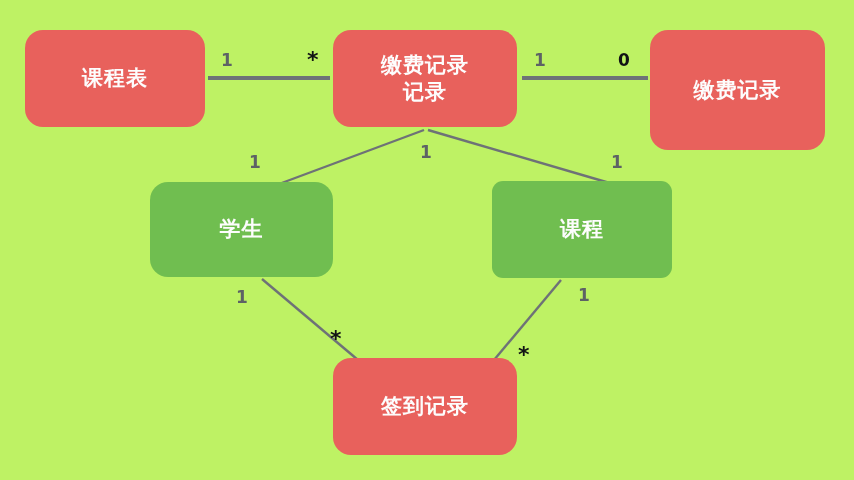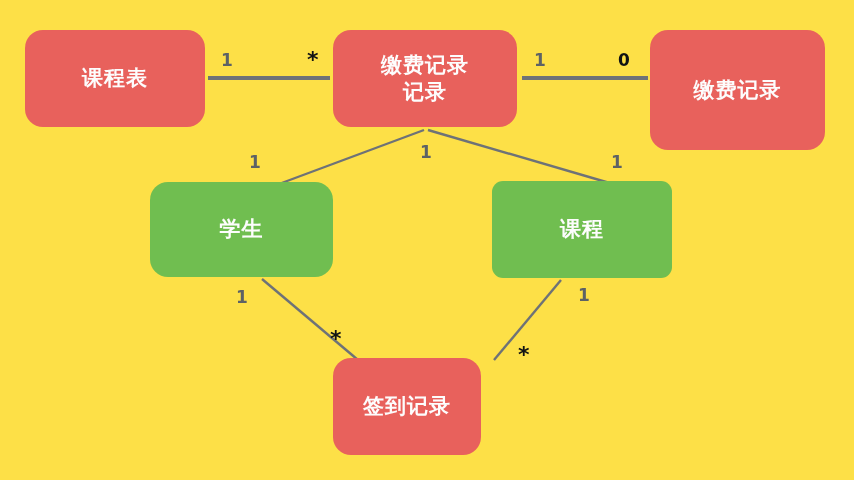--- a/index.html
+++ b/index.html
@@ -8,21 +8,21 @@
     padding: 0;
     background: #ffffff;
   }
   body {
     font-family: "DejaVu Sans", "Liberation Sans", sans-serif;
   }
   #canvas {
     position: relative;
     width: 854px;
     height: 480px;
-    background: #fde047;
+    background: #bef264;
     overflow: hidden;
   }
   #edge-layer {
     position: absolute;
     left: 0;
     top: 0;
     width: 854px;
     height: 480px;
     pointer-events: none;
   }
@@ -82,21 +82,21 @@
       </div>
       <div class="node red" style="left: 650px; top: 30px; width: 175px; height: 120px; background: rgb(232, 97, 92); color: rgb(253, 253, 253);">
         <span class="label">缴费记录</span>
       </div>
       <div class="node green" style="left: 150px; top: 182px; width: 183px; height: 95px; background: rgb(112, 190, 80); color: rgb(253, 253, 253);">
         <span class="label">学生</span>
       </div>
       <div class="node green" style="left: 492px; top: 181px; width: 180px; height: 97px; background: rgb(112, 190, 80); color: rgb(253, 253, 253); border-radius: 11px;">
         <span class="label">课程</span>
       </div>
-      <div class="node red" style="left: 333px; top: 358px; width: 148px; height: 97px; background: rgb(232, 97, 92); color: rgb(253, 253, 253);">
+      <div class="node red" style="left: 333px; top: 358px; width: 184px; height: 97px; background: rgb(232, 97, 92); color: rgb(253, 253, 253);">
         <span class="label">签到记录</span>
       </div>
     </div>
   <div id="mult-layer">
       <span class="mult" style="left: 221px; top: 50px; color: rgb(93, 98, 101);">1</span>
       <span class="mult strong star" style="left: 307px; top: 55px; color: rgb(17, 19, 20);">*</span>
       <span class="mult" style="left: 534px; top: 50px; color: rgb(93, 98, 101);">1</span>
       <span class="mult strong" style="left: 618px; top: 50px; color: rgb(17, 19, 20);">0</span>
       <span class="mult" style="left: 249px; top: 152px; color: rgb(93, 98, 101);">1</span>
       <span class="mult" style="left: 420px; top: 142px; color: rgb(93, 98, 101);">1</span>

